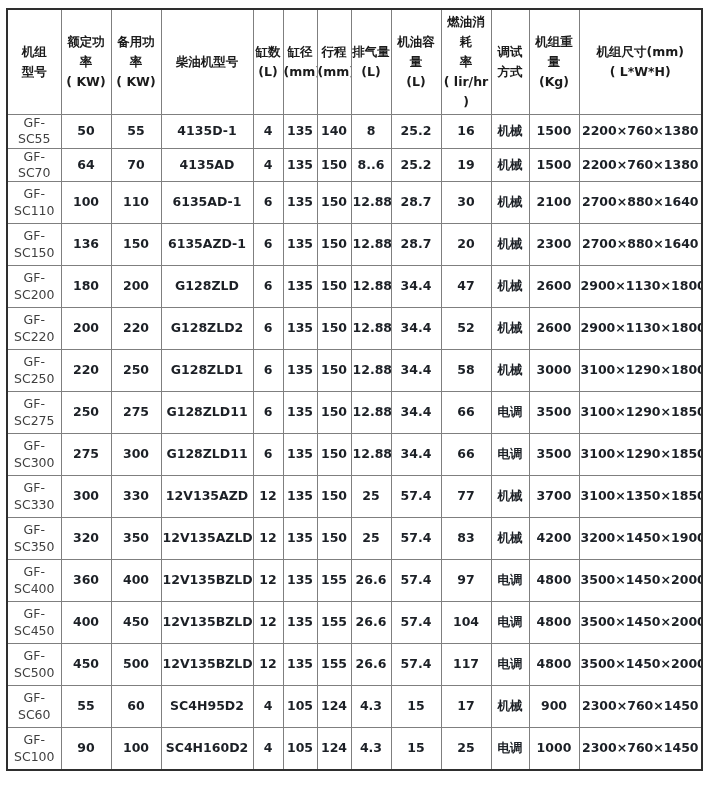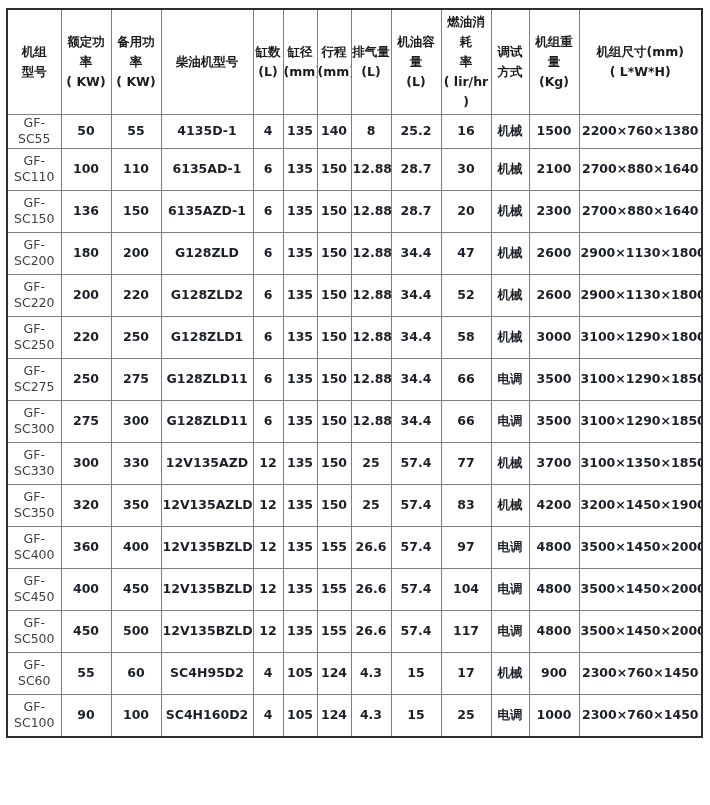--- a/index.html
+++ b/index.html
@@ -120,20 +120,35 @@
         <td>4</td>
         <td>135</td>
         <td>140</td>
         <td>8</td>
         <td>25.2</td>
         <td>16</td>
         <td>机械</td>
         <td>1500</td>
         <td>2200×760×1380</td>
       </tr>
+      <tr class="short">
+        <td class="model">GF-SC70</td>
+        <td>64</td>
+        <td>70</td>
+        <td>4135AD</td>
+        <td>4</td>
+        <td>135</td>
+        <td>150</td>
+        <td>8..6</td>
+        <td>25.2</td>
+        <td>19</td>
+        <td>机械</td>
+        <td>1500</td>
+        <td>2200×760×1380</td>
+      </tr>
       <tr class="tall">
         <td class="model">GF-
 SC110</td>
         <td>100</td>
         <td>110</td>
         <td>6135AD-1</td>
         <td>6</td>
         <td>135</td>
         <td>150</td>
         <td>12.88</td>

